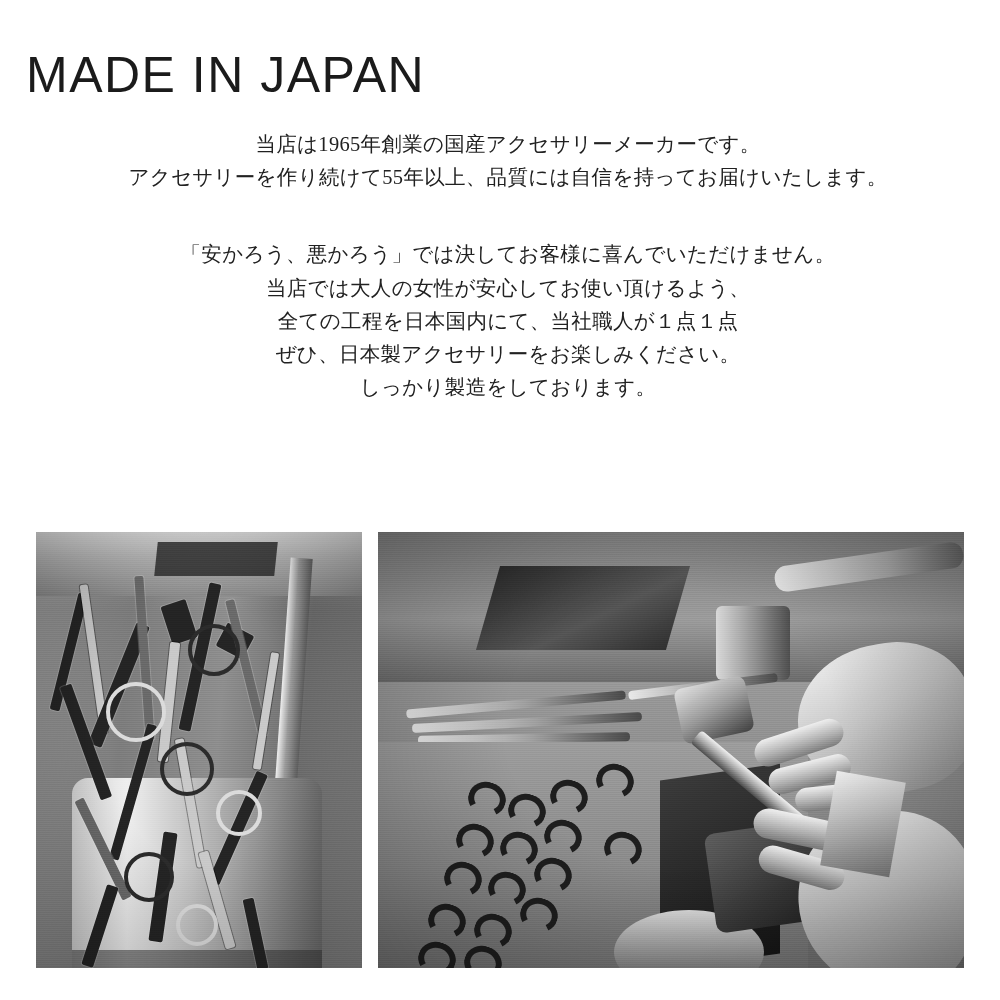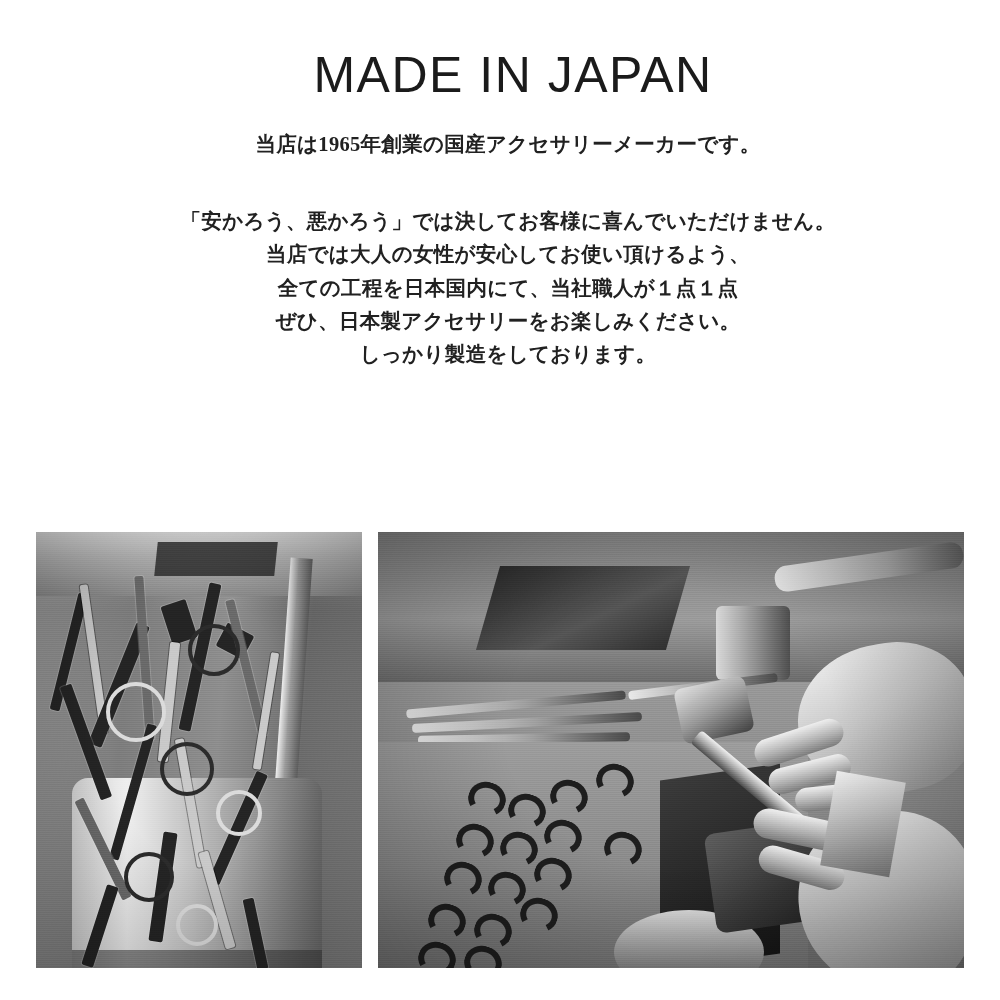--- a/index.html
+++ b/index.html
@@ -21,41 +21,39 @@
     position: relative;
     background: #ffffff;
   }
 
   
   .headline {
     position: absolute;
     top: 48px;
     left: 0;
     width: 1000px;
-    text-align: center;
     font-family: "Liberation Sans", "DejaVu Sans", sans-serif;
     font-weight: 400;
     font-size: 50px;
     letter-spacing: 1.5px;
     color: #1b1b1b;
     line-height: 1.1;
     padding-left: 26px;
     box-sizing: border-box;
   }
 
   
   .copy {
     position: absolute;
     top: 128px;
     left: 0;
     width: 1000px;
     text-align: center;
     box-sizing: border-box;
     padding-left: 16px;
-    font-weight: bold;
   }
   .copy p {
     margin: 0;
     font-size: 20.5px;
     line-height: 1.62;
     color: #212121;
     letter-spacing: 0.3px;
     font-family: "Liberation Serif", "DejaVu Serif", serif;
   }
   .block-gap-1 { margin-top: 0; }
@@ -230,20 +228,21 @@
 <body>
 
 <div class="page">
 
   <div class="headline">MADE IN JAPAN</div>
 
   <div class="copy">
 
     <div class="block-gap-1">
       <p>当店は1965年創業の国産アクセサリーメーカーです。</p>
+      <p>アクセサリーを作り続けて55年以上、品質には自信を持ってお届けいたします。</p>
     </div>
 
 
     <div class="block-gap-3">
       <p>「安かろう、悪かろう」では決してお客様に喜んでいただけません。</p>
       <p>当店では大人の女性が安心してお使い頂けるよう、</p>
       <p>全ての工程を日本国内にて、当社職人が１点１点</p>
       <p>ぜひ、日本製アクセサリーをお楽しみください。</p>
       <p>しっかり製造をしております。</p>
     </div>

